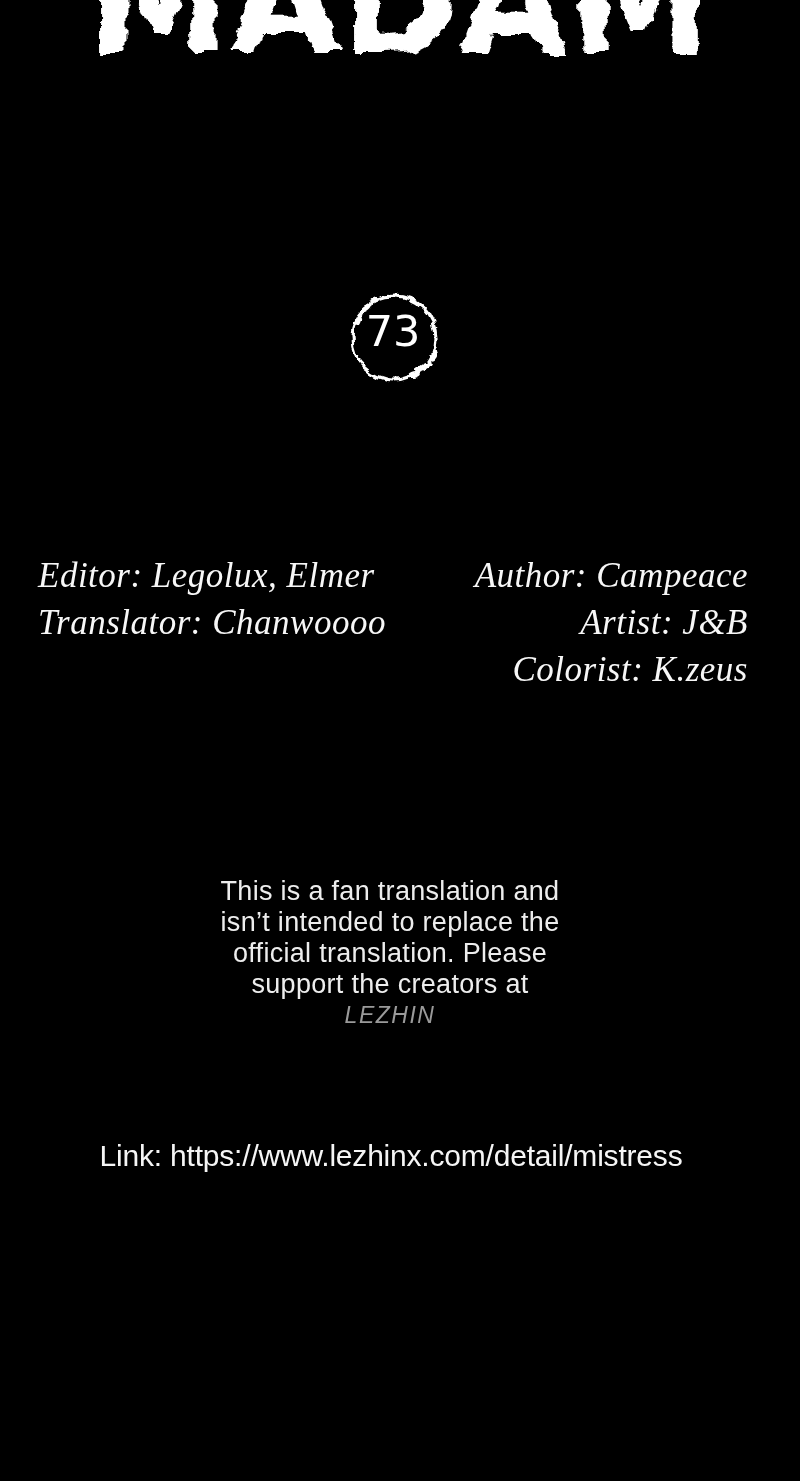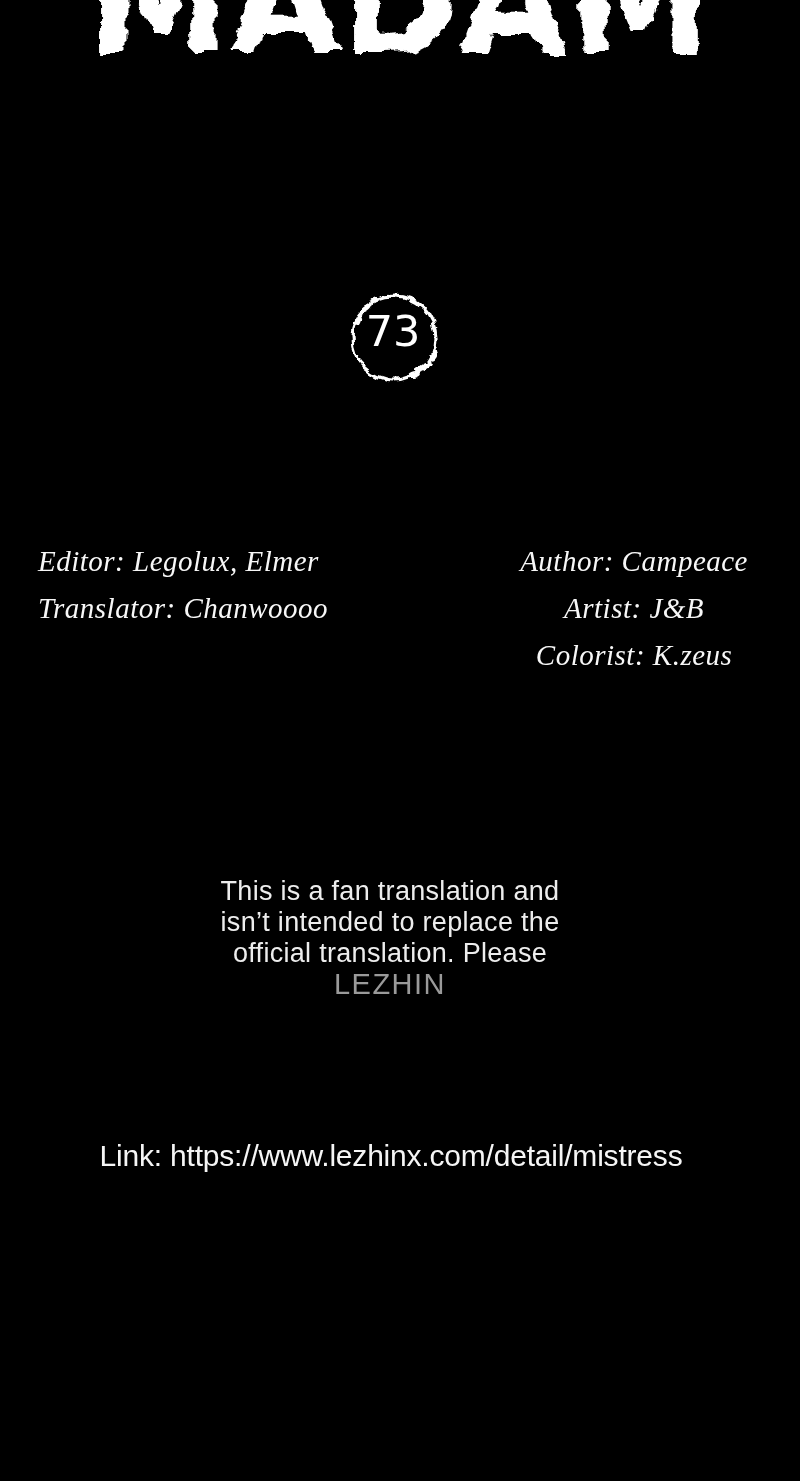--- a/index.html
+++ b/index.html
@@ -25,49 +25,50 @@
   .chapter-svg { position: absolute; top: 290px; left: 346px; }
   .chapter-num {
     font-family: "DejaVu Sans", sans-serif;
     font-weight: 400;
     fill: #ffffff;
   }
 
   
   .credits-left, .credits-right {
     position: absolute;
-    top: 538px;
+    top: 552px;
     font-family: "Liberation Serif", serif;
     font-style: italic;
-    font-size: 29px;
+    font-size: 35px;
     line-height: 47px;
     color: #f7f7f7;
     letter-spacing: 0.5px;
     white-space: nowrap;
   }
   .credits-left  { left: 38px;  text-align: left; }
-  .credits-right { right: 52px; text-align: center; }
+  .credits-right { right: 52px; text-align: right; }
 
   
   .note {
     position: absolute;
     top: 876px;
     left: 0;
     width: 780px;
     text-align: center;
     font-family: "Liberation Sans", sans-serif;
     font-size: 27px;
     line-height: 31px;
     color: #ededed;
     letter-spacing: 0.3px;
   }
   .note .publisher {
     color: #9a9a9a;
-    font-size: 29px;
+    font-size: 23px;
     letter-spacing: 1.5px;
+    font-style: italic;
   }
 
   
   .link-line {
     position: absolute;
     top: 1139px;
     left: 0;
     width: 782px;
     text-align: center;
     font-family: "Liberation Sans", sans-serif;
@@ -137,20 +138,21 @@
   <div class="credits-right">
     <div>Author: Campeace</div>
     <div>Artist: J&amp;B</div>
     <div>Colorist: K.zeus</div>
   </div>
 
   <div class="note">
     <div>This is a fan translation and</div>
     <div>isn’t intended to replace the</div>
     <div>official translation. Please</div>
+    <div>support the creators at</div>
     <div class="publisher" style="color: rgb(154, 154, 154);">LEZHIN</div>
   </div>
 
   <div class="link-line" style="color: rgb(245, 245, 245); text-align: center;">Link: https://www.lezhinx.com/detail/mistress</div>
 
   <svg class="bubble-svg" width="800" height="131" viewBox="0 0 800 131">
     <defs>
       <filter id="bubbleRough" x="-10%" y="-20%" width="120%" height="140%">
         <feTurbulence type="fractalNoise" baseFrequency="0.015 0.03" numOctaves="3" seed="11" result="n3"></feTurbulence>
         <feDisplacementMap in="SourceGraphic" in2="n3" scale="6" xChannelSelector="R" yChannelSelector="G"></feDisplacementMap>

